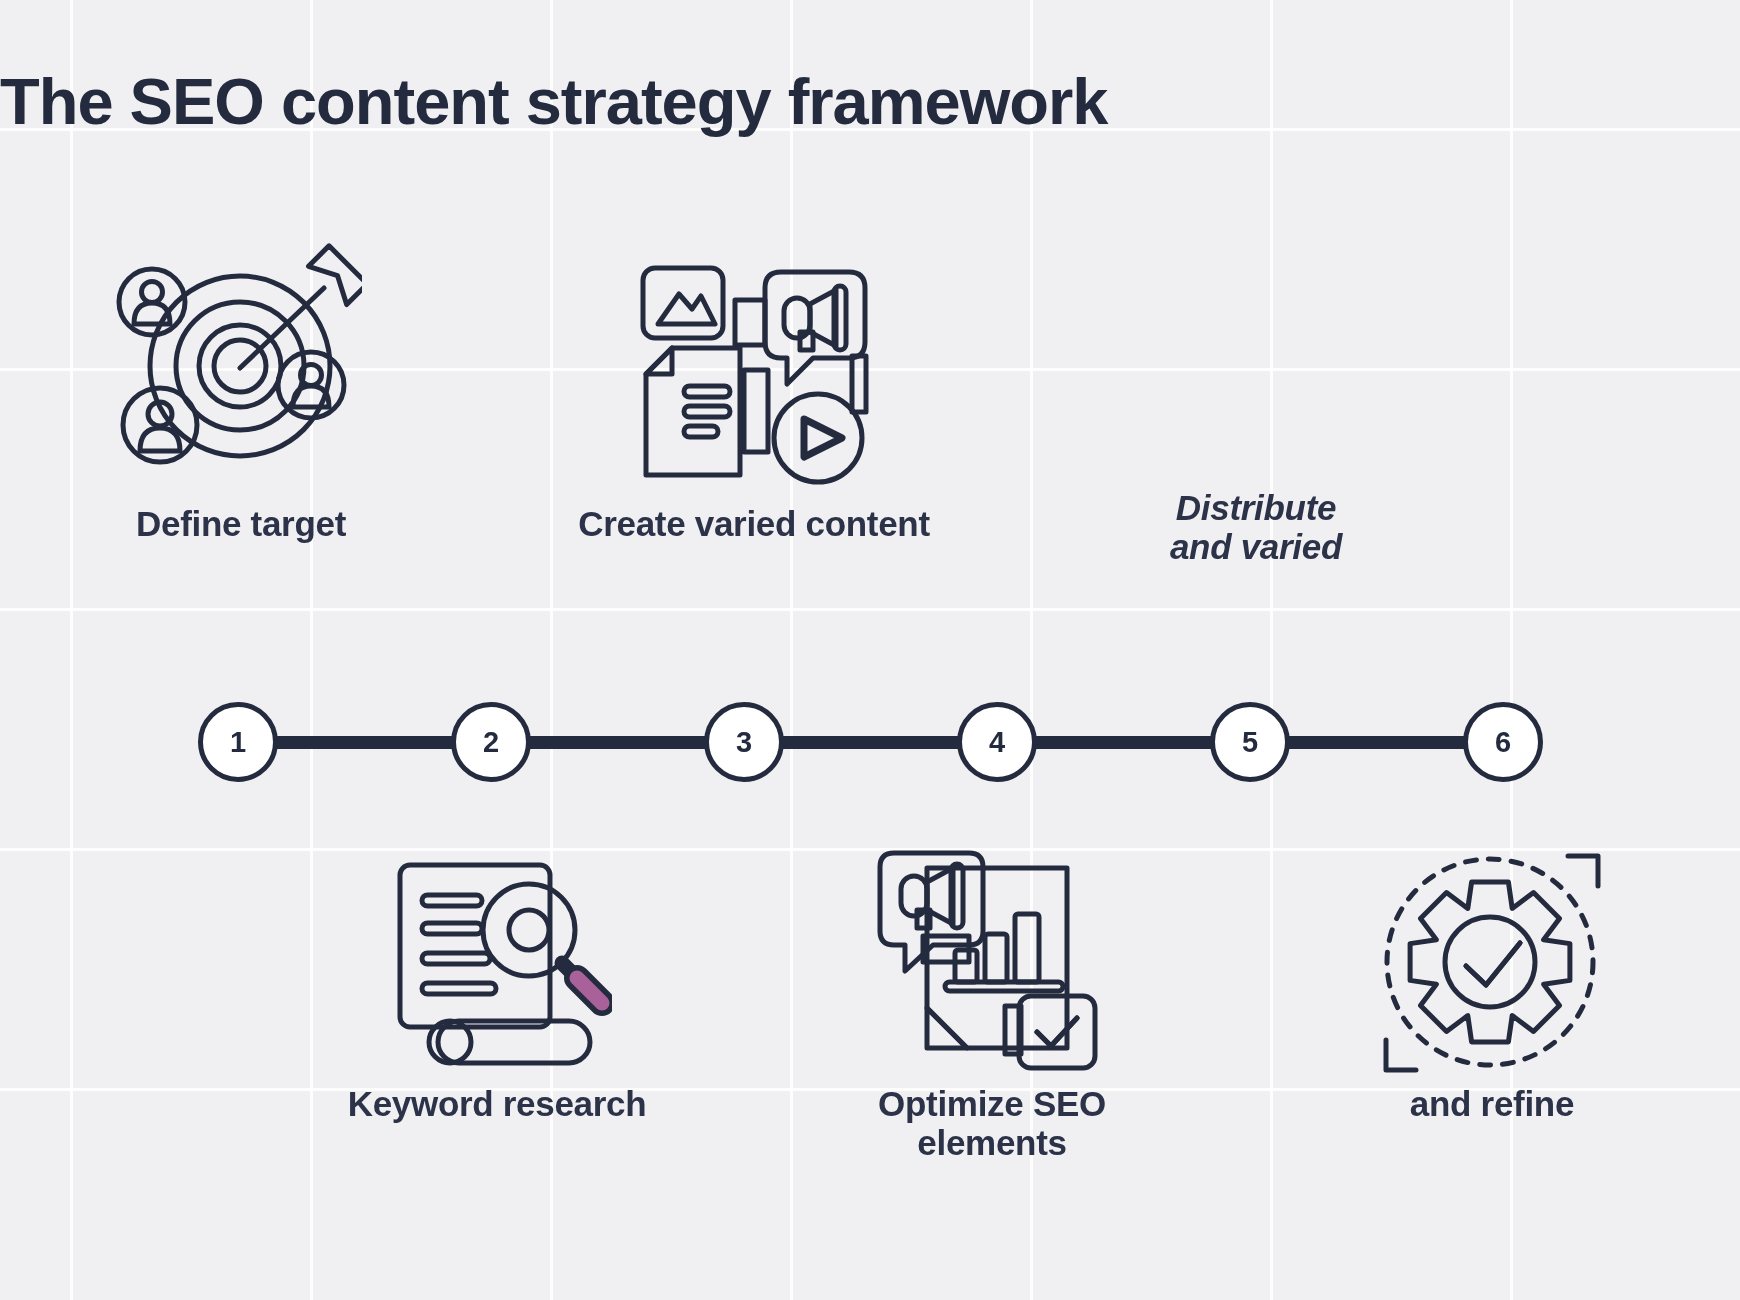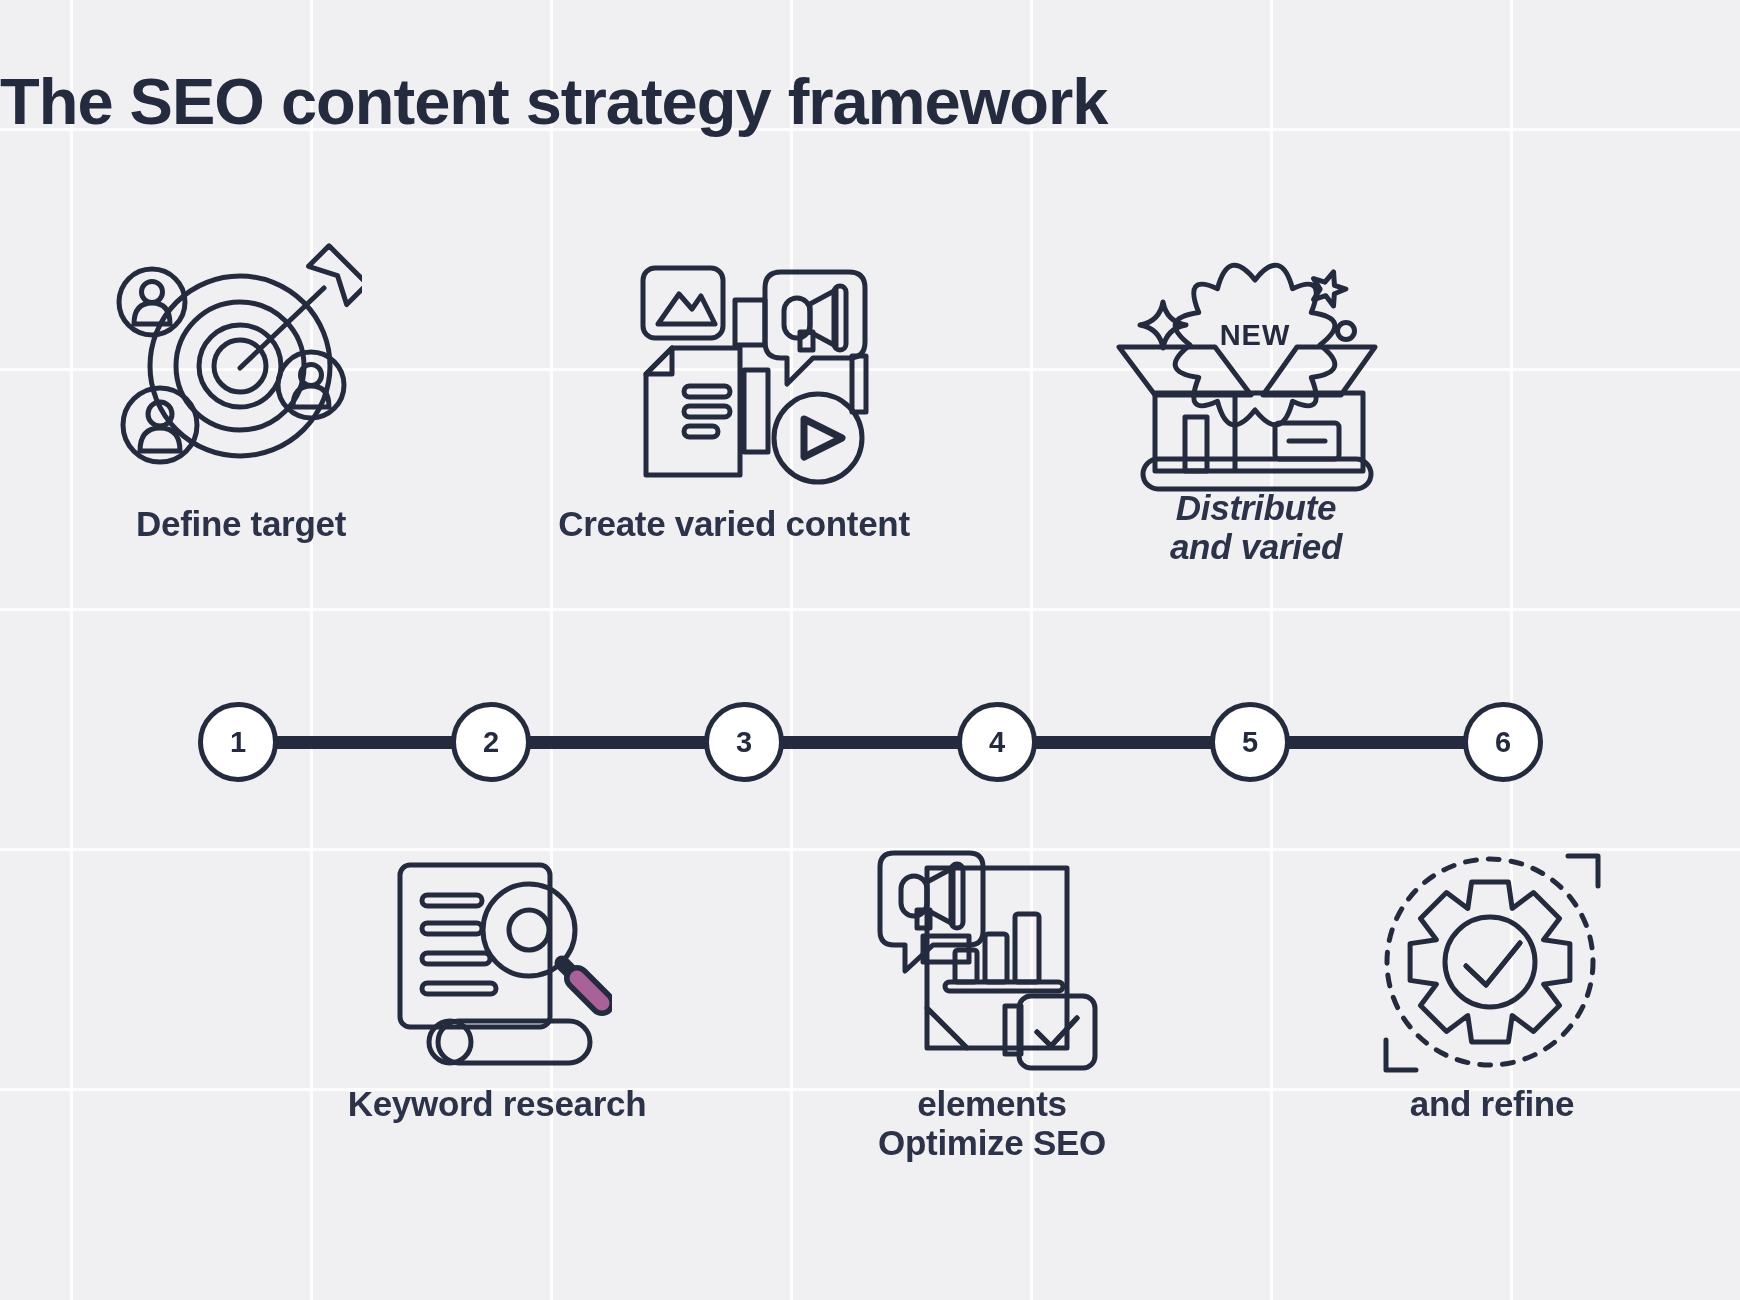--- a/index.html
+++ b/index.html
@@ -108,42 +108,25 @@
       <rect x="170" y="102" width="13" height="18" class="fi"></rect>
       <path d="M42,118 H110 V245 H16 V144 Z" class="fw"></path>
       <path d="M42,118 V144 H16 Z" class="fp w4"></path>
       <rect x="54" y="156" width="46" height="11" rx="5.5" class="fw w4"></rect>
       <rect x="54" y="176" width="46" height="11" rx="5.5" class="fw w4"></rect>
       <rect x="54" y="196" width="34" height="11" rx="5.5" class="fw w4"></rect>
       <circle cx="188" cy="208" r="44" class="fw"></circle>
       <path d="M174,189 L212,208 L174,227 Z" class="fi" style="stroke:var(--ink);stroke-width:7;"></path>
     </svg>
   </div>
-  <div class="label" style="left:524px;top:504px;">
+  <div class="label" style="left:544px;top:504px;">
     <span>Create varied content</span>
     <span></span>
   </div>
 
-  <div class="icon-box" style="left:1085px;top:245px;">
-    <svg class="icon-svg" width="330" height="250" viewBox="0 0 330 250">
-      <path transform="translate(170,100)" class="fg" d="M65,0 Q98.5,26.4 56.3,32.5 Q72.1,72.1 37.5,56.3 Q26.4,98.5 0,65 Q-26.4,98.5 -37.5,56.3 Q-72.1,72.1 -56.3,32.5 Q-98.5,26.4 -65,0 Q-98.5,-26.4 -56.3,-32.5 Q-72.1,-72.1 -37.5,-56.3 Q-26.4,-98.5 0,-65 Q26.4,-98.5 37.5,-56.3 Q72.1,-72.1 56.3,-32.5 Q98.5,-26.4 65,0 Z"></path>
-      <text x="170" y="100" text-anchor="middle" class="new-text">NEW</text>
-      <path transform="translate(243,44) rotate(18)" class="fg w4" d="M0,-18 L5,-5.5 L17,-5.5 L7.5,2.5 L10.5,14.5 L0,7 L-10.5,14.5 L-7.5,2.5 L-17,-5.5 L-5,-5.5 Z"></path>
-      <path transform="translate(78,80)" class="fp w4" d="M0,-23 Q3.5,-3.5 23,0 Q3.5,3.5 0,23 Q-3.5,3.5 -23,0 Q-3.5,-3.5 0,-23 Z"></path>
-      <circle cx="261" cy="86" r="8.5" class="fw w4"></circle>
-      <rect x="58" y="214" width="228" height="30" rx="15" class="fi"></rect>
-      <polygon points="70,150 34,102 130,102 166,150" class="fw"></polygon>
-      <polygon points="178,150 212,102 290,102 256,150" class="fw"></polygon>
-      <rect x="70" y="148" width="208" height="78" class="fw"></rect>
-      <line x1="150" y1="150" x2="150" y2="224" class="w4"></line>
-      <rect x="100" y="172" width="22" height="54" class="fp w4"></rect>
-      <rect x="190" y="178" width="64" height="36" rx="4" class="fg w4"></rect>
-      <line x1="204" y1="196" x2="240" y2="196" class="w4"></line>
-    </svg>
-  </div>
   <div class="label" style="left:1046px;top:488px;font-style:italic;">
     <span>Distribute</span>
     <span>and varied</span>
   </div>
 
   <div class="tl-line"></div>
   <div class="tl-node" style="left:198px;">
       <span>1</span>
     </div>
   <div class="tl-node" style="left:451px;">
@@ -197,22 +180,22 @@
       <rect x="110" y="86" width="22" height="48" rx="3" class="fg w4"></rect>
       <rect x="140" y="66" width="24" height="68" rx="3" class="fp w4"></rect>
       <rect x="70" y="134" width="118" height="9" rx="4.5" class="fi"></rect>
       <rect x="130" y="158" width="16" height="48" class="fi"></rect>
       <rect x="144" y="148" width="76" height="72" rx="12" class="fp"></rect>
       <path d="M162,184 L176,198 L202,170" class="chk-under4"></path>
       <path d="M162,184 L176,198 L202,170" class="chk-white"></path>
     </svg>
   </div>
   <div class="label" style="left:782px;top:1084px;">
+    <span>Optimize SEO</span>
     <span>elements</span>
-    <span>Optimize SEO</span>
   </div>
 
   <div class="icon-box" style="left:1372px;top:842px;">
     <svg class="icon-svg" width="240" height="245" viewBox="0 0 240 245">
       <circle cx="118" cy="120" r="103" class="dash"></circle>
       <path d="M196,14 H226 V44" class="nofill"></path>
       <path d="M44,228 H14 V198" class="nofill"></path>
       <polygon class="fg w7" points="171.6,97.8 197.9,101.6 197.9,138.4 171.6,142.2 187.5,163.5 161.5,189.5 140.2,173.6 136.4,199.9 99.6,199.9 95.8,173.6 74.5,189.5 48.5,163.5 64.4,142.2 38.1,138.4 38.1,101.6 64.4,97.8 48.5,76.5 74.5,50.5 95.8,66.4 99.6,40.1 136.4,40.1 140.2,66.4 161.5,50.5 187.5,76.5"></polygon>
       <circle cx="118" cy="120" r="45" class="fw"></circle>
       <path d="M94,124 L114,143 L148,101" class="chk-under"></path>

